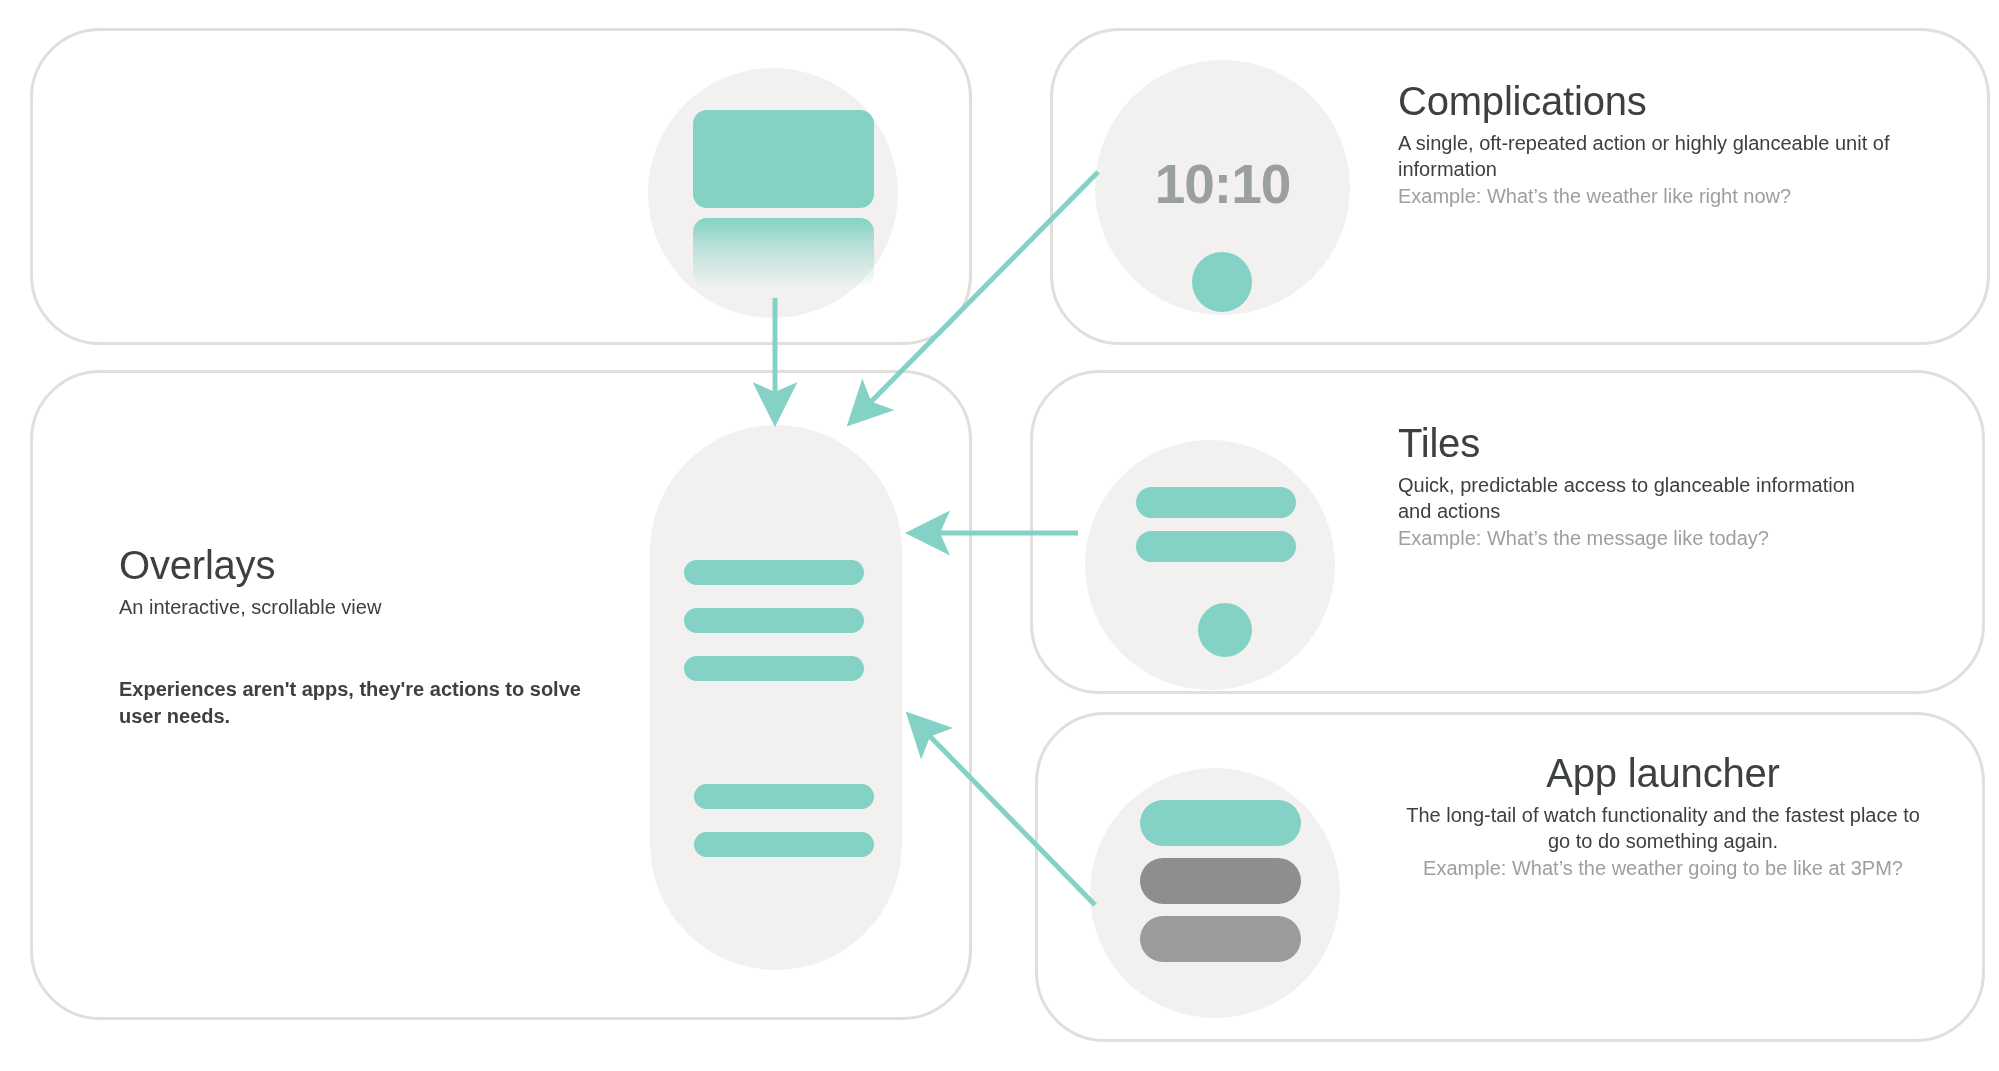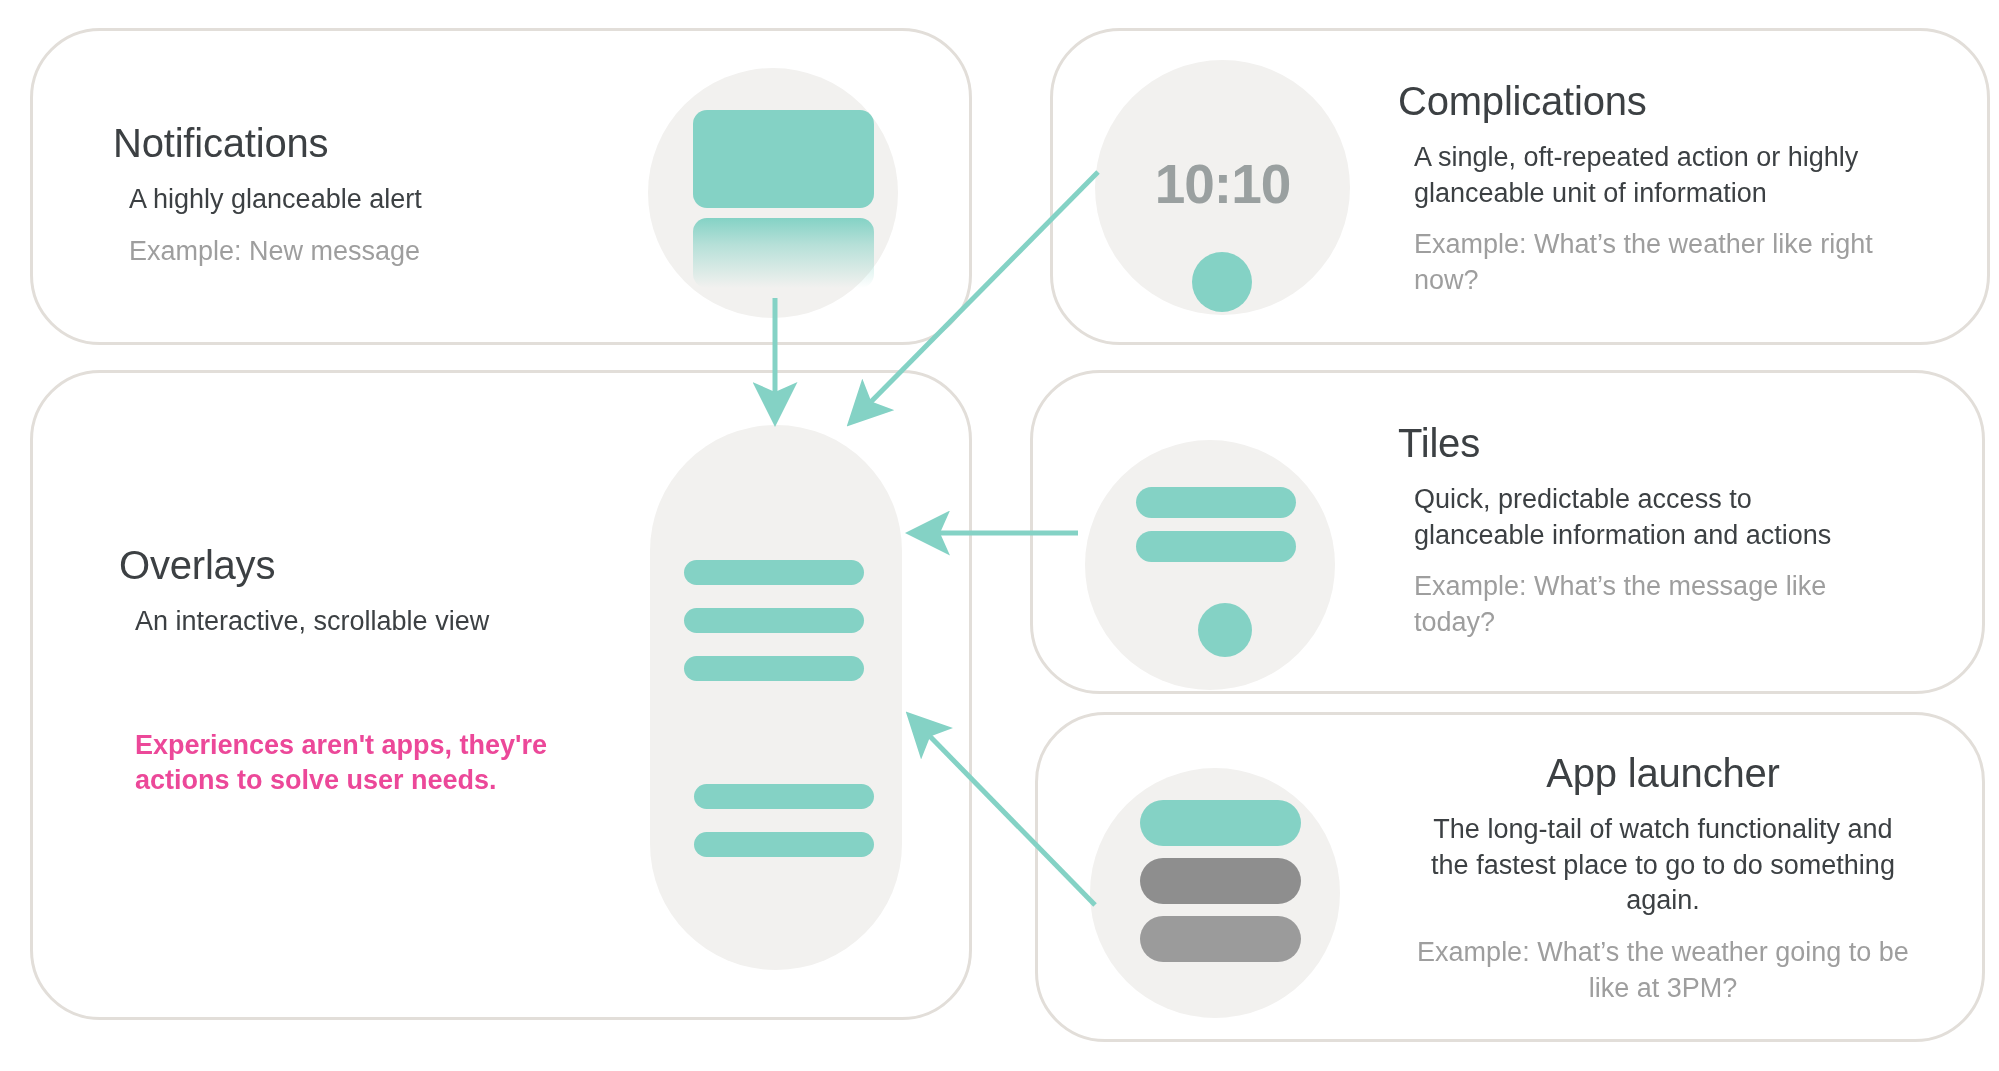--- a/index.html
+++ b/index.html
@@ -27,27 +27,27 @@
   #card-tiles{         left:1030px;top:370px; width:955px; height:324px; }
   #card-launcher{      left:1035px;top:712px; width:950px; height:330px; }
 
   
   .txt{position:absolute;}
   .title{
     font-size:40px; color:#3c4043; font-weight:400;
     letter-spacing:-0.2px; line-height:1.15; margin:0 0 6px 0; white-space:nowrap;
   }
   .body{
-    font-size:27px; color:#3c4043; font-weight:400;
-    line-height:1.32; margin:16px;
+    font-size:20px; color:#3c4043; font-weight:400;
+    line-height:1.32; margin:0;
   }
   .muted{ color:#9e9e9e; }
   .spacer{height:28px;}
   .bold{font-weight:700;color:#3c4043;}
-  .accent{ color:#ec4899; font-weight:700; }
+  .accent{ color:#404040; font-weight:700; }
 
   #txt-notifications{ left:113px; top:120px; width:470px; }
   #txt-complications{ left:1398px;top:78px;  width:530px; }
   #txt-overlays{      left:119px; top:542px; width:500px; }
   #txt-tiles{         left:1398px;top:420px; width:470px; }
   #txt-launcher{      left:1398px;top:750px; width:530px;text-align:center; }
 
   
   .circle{
     position:absolute;border-radius:50%;background:#f2f1ef;
@@ -113,25 +113,20 @@
 <body>
 
 <div class="stage">
 
   <div class="card" id="card-notifications"></div>
   <div class="card" id="card-complications"></div>
   <div class="card" id="card-overlays"></div>
   <div class="card" id="card-tiles"></div>
   <div class="card" id="card-launcher"></div>
 
-  <div class="txt" id="txt-notifications">
-    <p class="title">Notifications</p>
-    <p class="body">A highly glanceable alert</p>
-    <p class="body muted">Example:  New message</p>
-  </div>
 
   <div class="txt" id="txt-complications">
     <p class="title">Complications</p>
     <p class="body">A single, oft-repeated action or highly glanceable unit of information</p>
     <p class="body muted">Example:  What’s the weather like right now?</p>
   </div>
 
   <div class="txt" id="txt-overlays">
     <p class="title">Overlays</p>
     <p class="body">An interactive, scrollable view</p>

